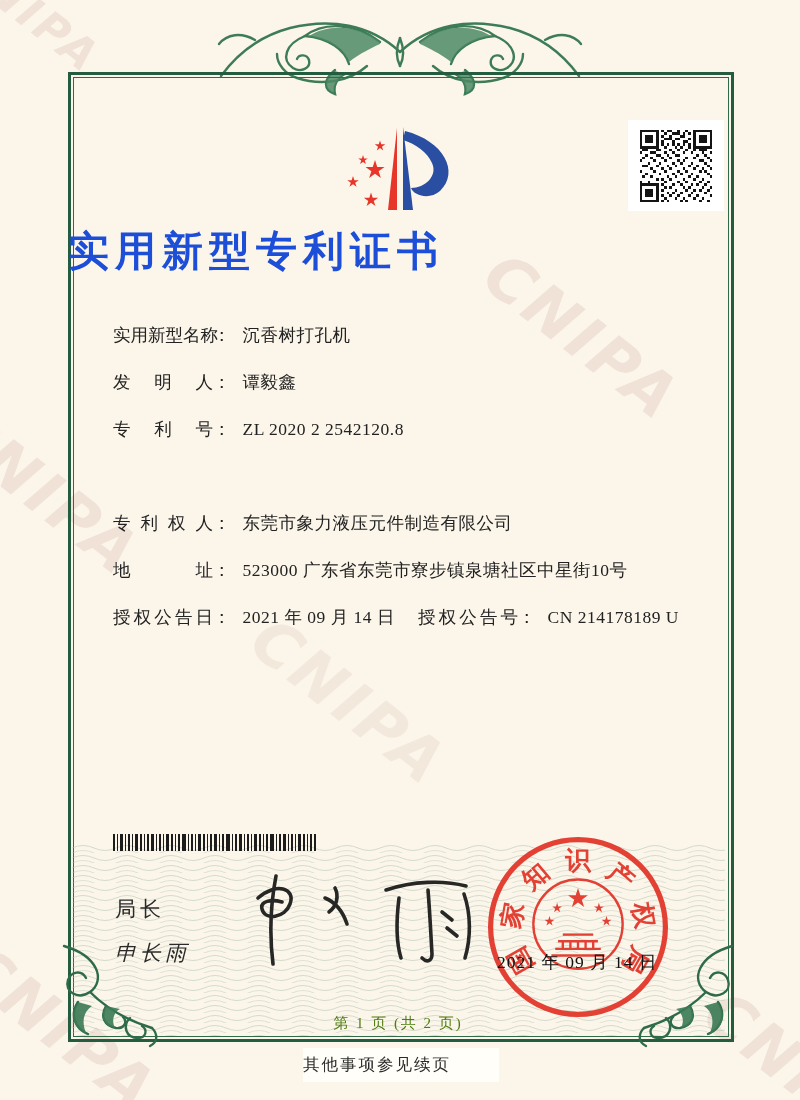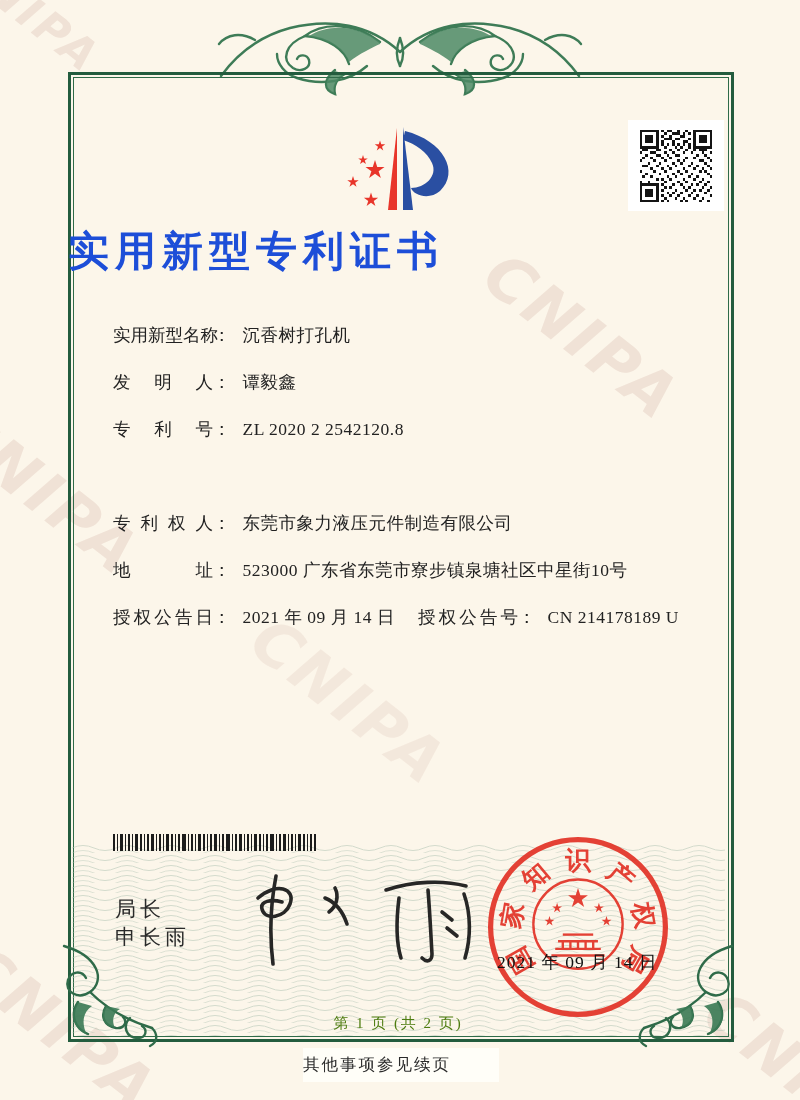--- a/index.html
+++ b/index.html
@@ -36,21 +36,21 @@
 
   .paras{position:absolute;left:84px;top:642px;width:634px;font-size:16.5px;
          line-height:23.6px;color:#262626;text-align:justify;letter-spacing:.3px;}
   .paras p{margin:0;text-indent:2em;}
 
   .barcode{position:absolute;left:113px;top:834px;}
 
   .director{position:absolute;left:115px;top:895px;
             font-family:"Liberation Sans","DejaVu Sans",sans-serif;
             font-size:21px;font-weight:500;color:#2a2a2a;letter-spacing:4px;}
-  .director .name{}
+  .director .name{margin-top:16px;font-style:italic;}
 
   .signature{position:absolute;left:238px;top:868px;}
   .seal{position:absolute;left:483px;top:832px;opacity:.92;}
   .sealdate{position:absolute;left:497px;top:950px;font-size:17.5px;letter-spacing:1px;color:#111;}
 
   .pagefoot{position:absolute;left:68px;top:1014px;width:660px;text-align:center;
             font-size:15px;letter-spacing:2px;color:#4d7c0f;}
 
   .contnote-strip{position:absolute;left:303px;top:1048px;width:196px;height:34px;background:#fffef8;}
   .contnote{position:absolute;left:303px;top:1054px;width:196px;text-align:left;

